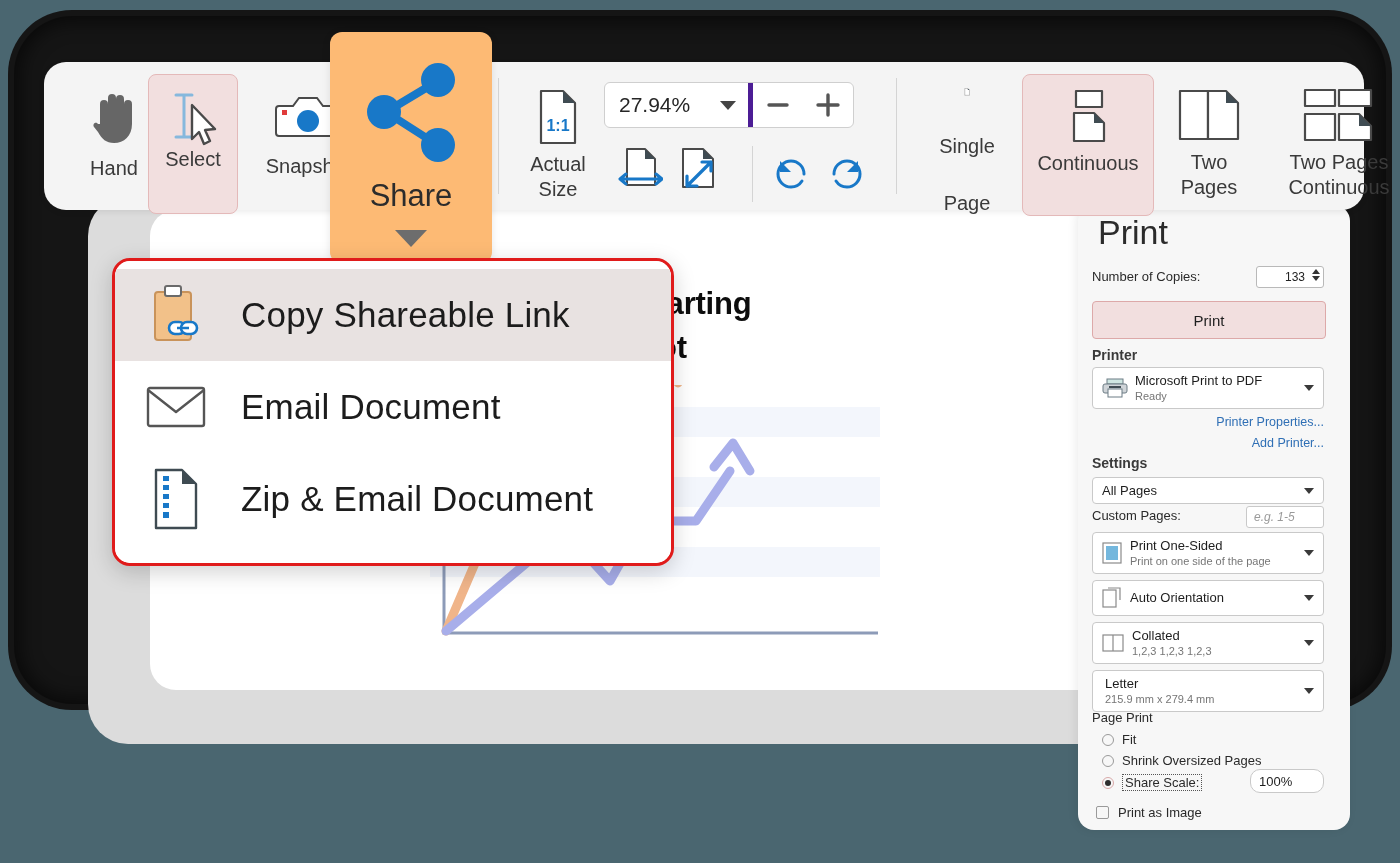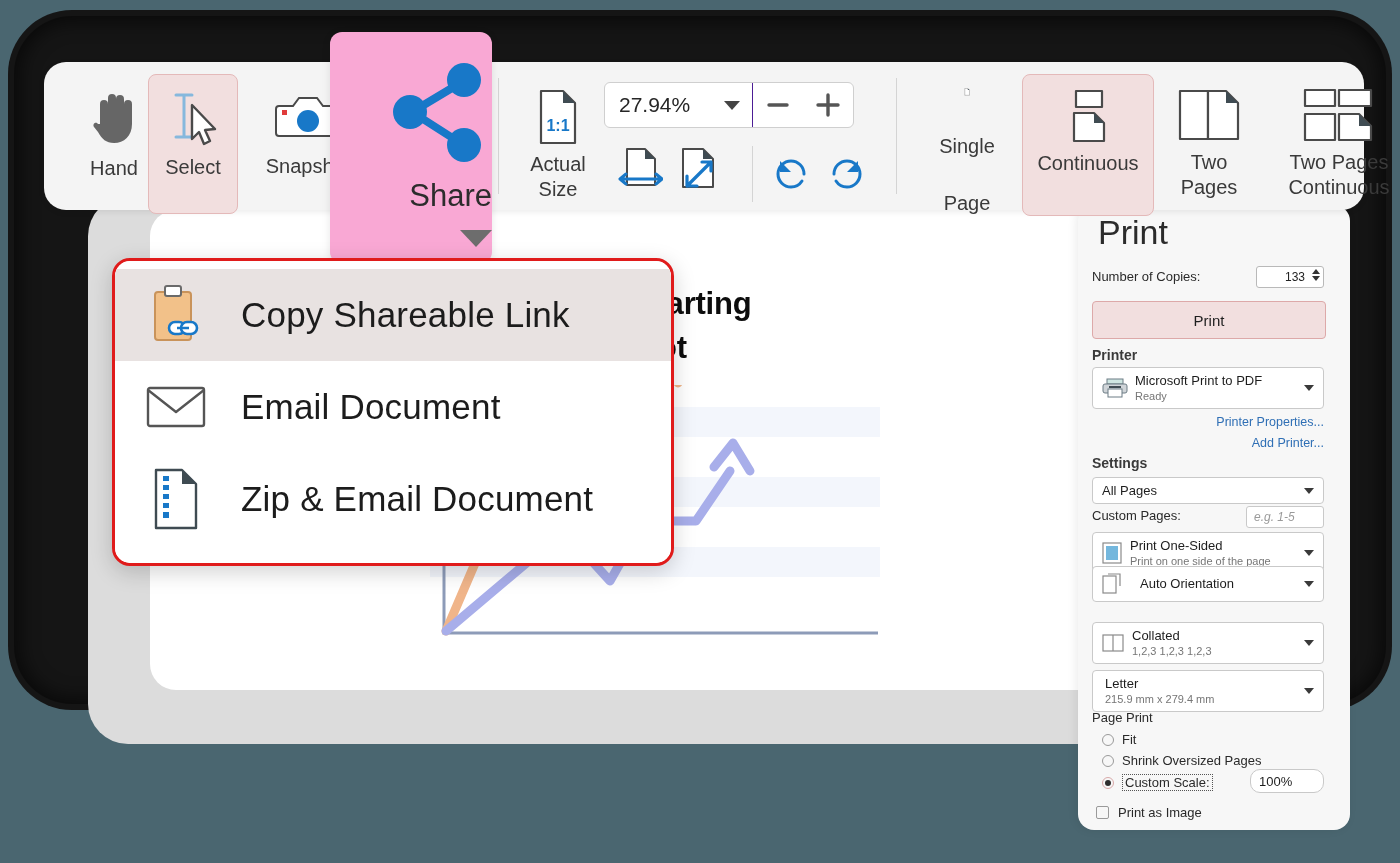--- a/index.html
+++ b/index.html
@@ -54,34 +54,34 @@
 
   
   .zoombox{
     position:absolute;left:560px;top:20px;width:248px;height:44px;
     border:1px solid #cfcfcf;border-radius:6px;background:#fff;
     display:flex;align-items:center;
   }
   .zoomval{
     flex:0 0 148px;display:flex;align-items:center;justify-content:space-between;
     padding:0 12px 0 14px;height:100%;box-sizing:border-box;
-    border-right:1px solid #4c1d95;
+    border-right:5px solid #4c1d95;
   }
   .zoomval span{font-size:21px;color:#262626;}
   .caret{width:0;height:0;border-left:8px solid transparent;border-right:8px solid transparent;border-top:9px solid #444;}
   .zbtn{flex:1;display:flex;align-items:center;justify-content:center;font-size:27px;color:#555;cursor:pointer;}
 
   
   .ico{display:block;}
 
   
   .sharebtn{
     position:absolute;left:330px;top:32px;width:162px;height:232px;
-    background:#f9a8d4;border-radius:12px;
-    display:flex;flex-direction:column;align-items:flex-end;
+    background:#fdba74;border-radius:12px;
+    display:flex;flex-direction:column;align-items:center;
     box-shadow:0 2px 8px rgba(0,0,0,.10);
   }
   .sharelbl{font-size:31px;color:#2c2c2c;margin-top:10px;}
   .sharecaret{
     width:0;height:0;margin-top:16px;
     border-left:16px solid transparent;border-right:16px solid transparent;
     border-top:17px solid #6d6d6d;
   }
 
   
@@ -246,21 +246,21 @@
         <rect x="1" y="1" width="18" height="20" fill="#fff" stroke="#8a8a8a" stroke-width="1.2"></rect>
         <rect x="4" y="4" width="12" height="14" fill="#74b7dd"></rect>
       </svg>
       <div style="display:flex;flex-direction:column;">
         <span class="t1">Print One-Sided</span>
         <span class="t2">Print on one side of the page</span>
       </div>
       <i class="dd"></i>
     </div>
 
-    <div class="sel" style="top:361px;height:36px;gap:10px;">
+    <div class="sel" style="top:375px;height:36px;">
       <svg width="20" height="22" viewBox="0 0 20 22" style="flex:0 0 20px;margin-right:8px;">
         <rect x="1" y="3" width="13" height="17" fill="#fff" stroke="#8a8a8a" stroke-width="1.2"></rect>
         <path d="M6 1 L18 1 L18 13" fill="none" stroke="#8a8a8a" stroke-width="1.2"></path>
       </svg>
       <span class="t1">Auto Orientation</span>
       <i class="dd"></i>
     </div>
 
     <div class="sel" style="top:417px;height:42px;">
       <svg width="22" height="20" viewBox="0 0 22 20" style="flex:0 0 22px;margin-right:8px;">
@@ -289,21 +289,21 @@
     <div class="pp-row" style="left:24px;top:527px;gap:8px;">
       <span class="radio"></span>
       <span class="pp-lbl">Fit</span>
     </div>
     <div class="pp-row" style="left:24px;top:548px;gap:8px;">
       <span class="radio"></span>
       <span class="pp-lbl">Shrink Oversized Pages</span>
     </div>
     <div class="pp-row" style="left:24px;top:569px;gap:8px;">
       <span class="radio on"></span>
-      <span class="pp-lbl dotted">Custom Scale:</span>
+      <span class="pp-lbl dotted">Share Scale:</span>
     </div>
     <div class="scaleinput" style="top:564px;border-radius:10px;">
       <span>100%</span>
     </div>
 
     <div class="pp-row" style="left:18px;top:600px;gap:9px;">
       <span class="chk"></span>
       <span class="pp-lbl">Print as Image</span>
     </div>
   </div>
@@ -315,21 +315,21 @@
         <path d="M12 36 V16 a4 4 0 0 1 8 0 V10 a4 4 0 0 1 8 0 V11 a4 4 0 0 1 8 0 V16 a4 4 0 0 1 8 0 v20 c0 12-8 19-18 19 -8 0-12-4-16-11 L6 39 c-2-3 2-6 4-3 z" fill="#666"></path>
       </svg>
       <div class="tb-lbl" style="margin-top:10px;">Hand</div>
     </div>
 
     <div class="tb-item tb-sel" style="left:104px;top:12px;width:88px;height:124px;padding-top:14px;">
       <svg width="54" height="58" viewBox="0 0 54 58" class="ico">
         <path d="M10 6 h16 M18 6 v42 M10 48 h16" fill="none" stroke="#86b8dd" stroke-width="3" stroke-linecap="round"></path>
         <path d="M26 16 L26 50 L33 43 L38 55 L44 52 L39 41 L49 40 Z" fill="#fff" stroke="#4a4a4a" stroke-width="2.4" stroke-linejoin="round"></path>
       </svg>
-      <div class="tb-lbl" style="margin-top:8px;">Select</div>
+      <div class="tb-lbl" style="">Select</div>
     </div>
 
     <div class="tb-item" style="left:200px;top:14px;width:128px;height:120px;padding-top:16px;">
       <svg width="66" height="50" viewBox="0 0 66 50" class="ico">
         <path d="M4 14 h14 l6-8 h18 l6 8 h14 a3 3 0 0 1 3 3 v24 a3 3 0 0 1 -3 3 H4 a3 3 0 0 1 -3-3 V17 a3 3 0 0 1 3-3 z" fill="#fff" stroke="#4a4a4a" stroke-width="2"></path>
         <circle cx="33" cy="29" r="11" fill="#1878c8"></circle>
         <rect x="7" y="18" width="5" height="5" fill="#e03b3b"></rect>
       </svg>
       <div class="tb-lbl" style="margin-top:12px;">Snapshot</div>
     </div>

